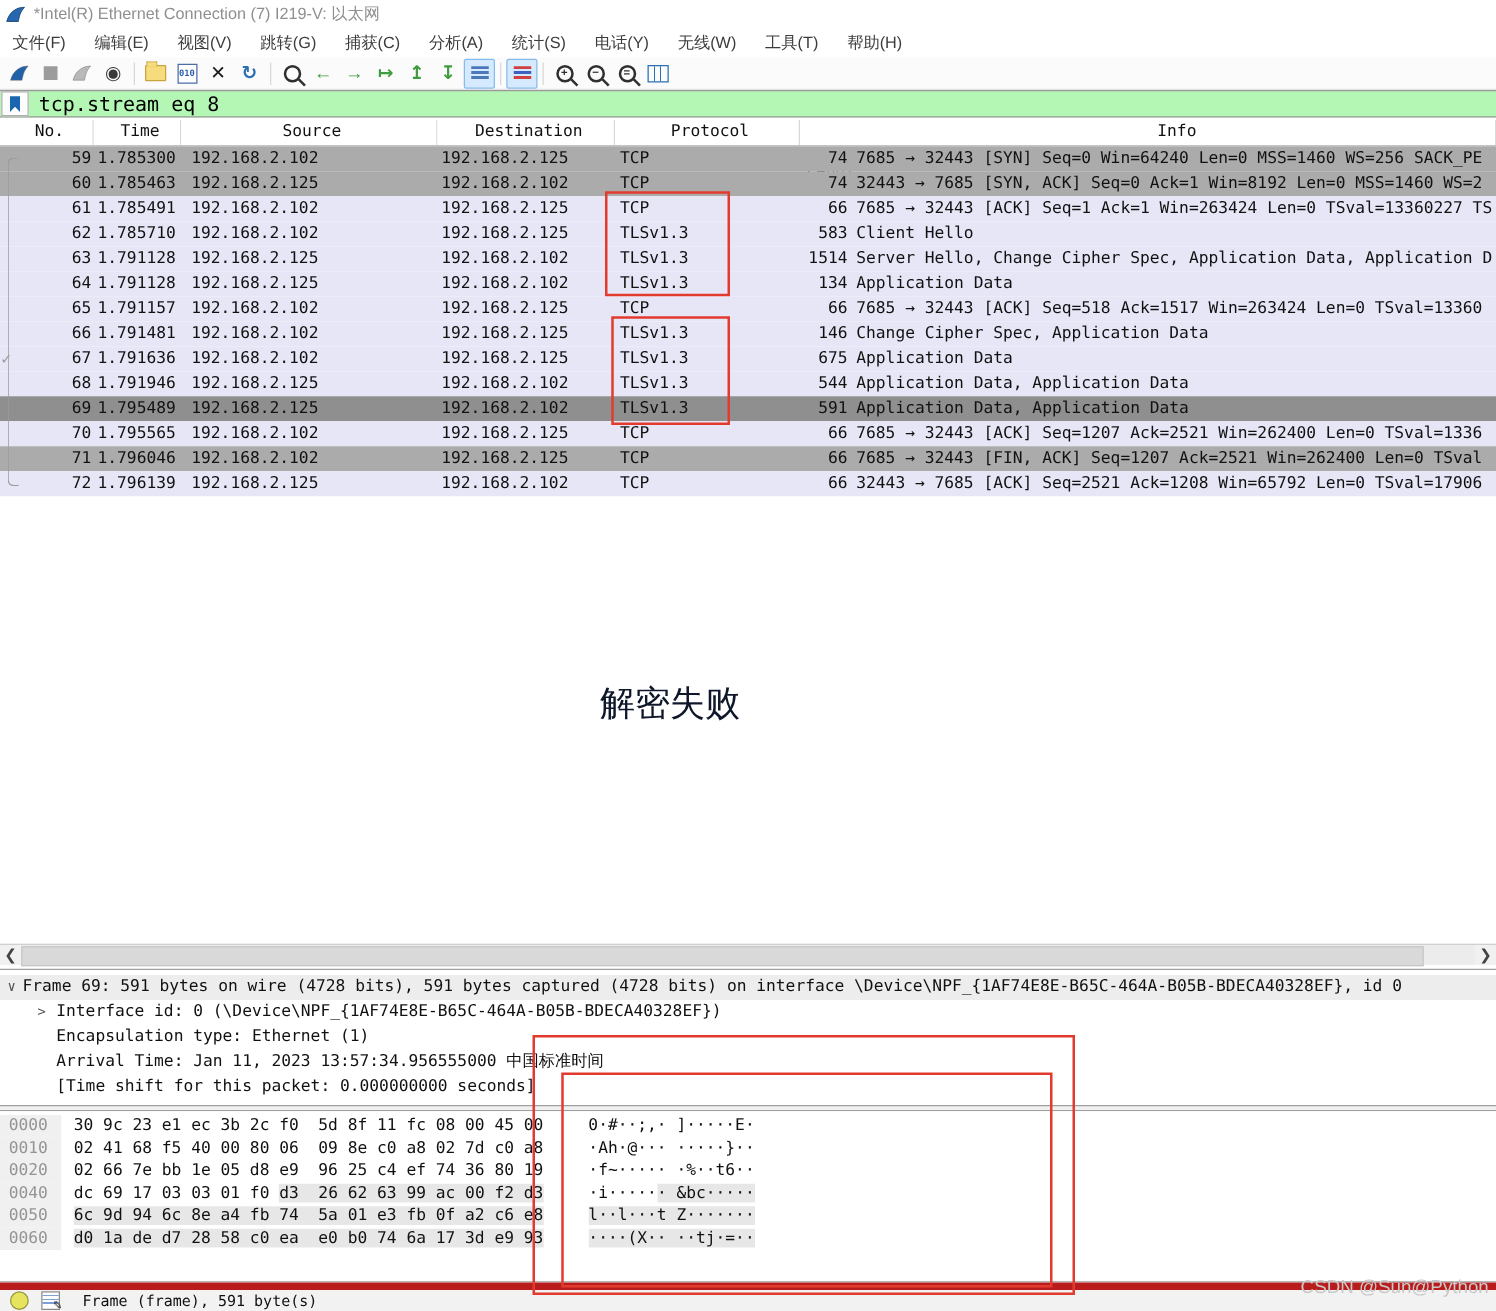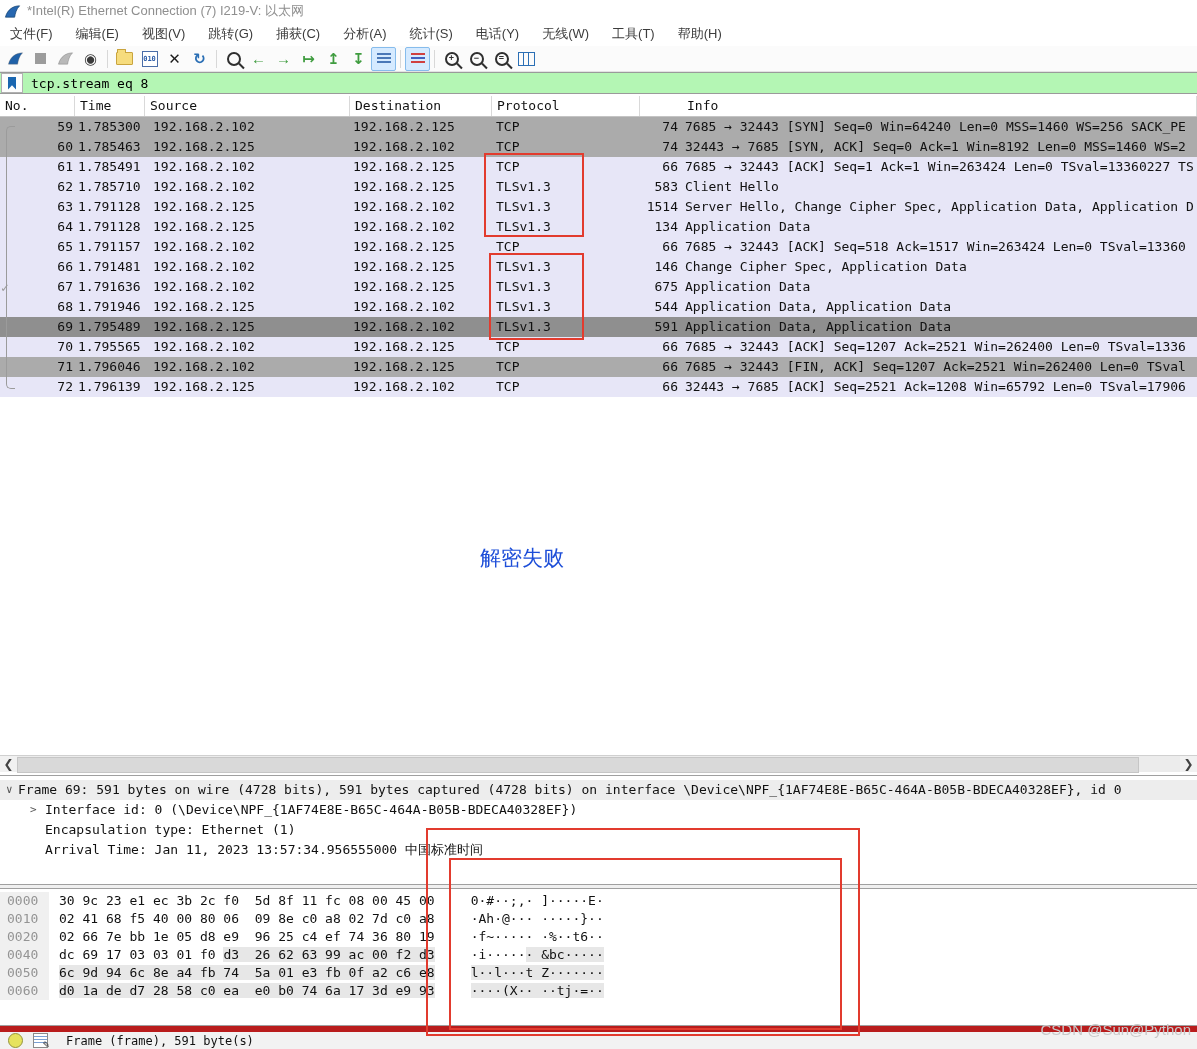--- a/index.html
+++ b/index.html
@@ -30,43 +30,43 @@
   .mag{position:relative;width:10px;height:10px;border:2px solid #2f2f2f;border-radius:50%;}
   .mag:after{content:"";position:absolute;width:7px;height:2px;background:#2f2f2f;right:-6px;bottom:-3px;transform:rotate(45deg);}
   .mag .lbl{position:absolute;top:-1px;left:0px;width:10px;text-align:center;font-size:9px;line-height:11px;font-weight:bold;color:#2f2f2f;}
   .lines-icon{width:14px;height:12px;}
   .grid-icon{width:15px;height:12px;border:1px solid #2b6fb5;background:
       linear-gradient(90deg,transparent 0 4px,#2b6fb5 4px 5px,transparent 5px 9px,#2b6fb5 9px 10px,transparent 10px);}
   
   #filterbar{position:absolute;left:0;top:72px;width:100%;height:22px;background:#b4f6b4;border-top:1px solid #9a9a9a;border-bottom:1px solid #9a9a9a;box-sizing:border-box;display:flex;align-items:center;}
   #bookmark-btn{width:20px;height:18px;background:#fdfdfd;border:1px solid #b0b0b0;margin-left:1px;display:flex;align-items:center;justify-content:center;}
   .ribbon{width:8px;height:13px;background:#1a66b0;clip-path:polygon(0 0,100% 0,100% 100%,50% 68%,0 100%);}
-  #filter-text{margin-left:8px;font-size:13px;color:#000;}
+  #filter-text{margin-left:8px;font-size:16px;color:#000;}
 
   
   #packet-list{position:absolute;left:0;top:96px;width:100%;height:659px;background:#fff;overflow:hidden;}
   #pl-header{position:relative;height:20px;border-bottom:1px solid #c4c4c4;background:#fff;font-size:13px;}
-  #pl-header .hcell{position:absolute;top:0;height:20px;line-height:20px;border-right:1px solid #d9d9d9;box-sizing:border-box;padding-left:5px;white-space:nowrap;overflow:hidden;background:#fff;}
+  #pl-header .hcell{position:absolute;top:0;height:20px;line-height:20px;border-right:1px solid #d9d9d9;box-sizing:border-box;padding-left:5px;white-space:nowrap;overflow:hidden;background:#fff;text-align:center;}
   .prow{position:relative;height:20px;line-height:20px;white-space:nowrap;font-size:13px;background:#e7e6f7;}
   .prow.grey{background:#ababab;}
   .prow.selected{background:#8f8f8f;}
   .pcell{position:absolute;top:0;height:20px;overflow:hidden;}
   .c-no{left:0;width:73px;text-align:right;}
   .c-time{left:78px;width:66px;}
   .c-src{left:153px;width:196px;}
   .c-dst{left:353px;width:138px;}
   .c-proto{left:496px;width:145px;}
   .c-len{left:620px;width:58px;text-align:right;}
   .c-info{left:685px;right:0;}
   #conv-bracket{position:absolute;left:6px;width:8px;border:1px solid #9b9b9b;border-right:none;border-radius:5px 0 0 5px;}
   #conv-check{position:absolute;left:1px;color:#9b9b9b;font-size:13px;}
 
   
   .red-rect{position:absolute;border:2px solid #e23b2e;pointer-events:none;z-index:30;}
-  #annotation-text{position:absolute;color:#1d4ed8;font-size:21px;z-index:30;}
+  #annotation-text{position:absolute;color:#0f172a;font-size:28px;z-index:30;}
 
   
   #hscroll{position:absolute;left:0;top:755px;width:100%;height:17px;background:#ececec;border-top:1px solid #d0d0d0;box-sizing:border-box;}
   #hscroll .arrow{position:absolute;top:0;width:17px;height:16px;color:#444;font-size:12px;line-height:16px;text-align:center;background:#f1f1f1;}
   #hs-thumb{position:absolute;left:17px;top:1px;height:14px;width:1120px;background:#d9d9d9;border:1px solid #c6c6c6;}
 
   
   #details{position:absolute;left:0;top:775px;width:100%;height:109px;background:#fff;border-top:1px solid #a0a0a0;box-sizing:border-box;padding-top:4px;}
   .dline{height:20px;line-height:20px;font-size:13px;white-space:nowrap;overflow:hidden;position:relative;}
   .dline .twisty{position:absolute;color:#555;font-size:11px;}
@@ -367,20 +367,23 @@
       <div class="dline">
         <span class="twisty" style="left: 30px;">&gt;</span>
         <span class="dtext" style="left: 45px;">Interface id: 0 (\Device\NPF_{1AF74E8E-B65C-464A-B05B-BDECA40328EF})</span>
       </div>
       <div class="dline">
         <span class="dtext" style="left: 45px;">Encapsulation type: Ethernet (1)</span>
       </div>
       <div class="dline">
         <span class="dtext" style="left: 45px;">Arrival Time: Jan 11, 2023 13:57:34.956555000 中国标准时间</span>
       </div>
+      <div class="dline">
+        <span class="dtext" style="left: 45px;">[Time shift for this packet: 0.000000000 seconds]</span>
+      </div>
     </div>
 
   <div id="splitter"></div>
 
   <div id="hexpane" class="mono">
       <div class="hexrow"><span class="hoff">0000</span><span class="hbytes">30 9c 23 e1 ec 3b 2c f0  5d 8f 11 fc 08 00 45 00</span><span class="hascii">0·#··;,· ]·····E·</span></div>
       <div class="hexrow"><span class="hoff">0010</span><span class="hbytes">02 41 68 f5 40 00 80 06  09 8e c0 a8 02 7d c0 a8</span><span class="hascii">·Ah·@··· ·····}··</span></div>
       <div class="hexrow"><span class="hoff">0020</span><span class="hbytes">02 66 7e bb 1e 05 d8 e9  96 25 c4 ef 74 36 80 19</span><span class="hascii">·f~····· ·%··t6··</span></div>
       <div class="hexrow"><span class="hoff">0040</span><span class="hbytes">dc 69 17 03 03 01 f0 <span class="hl">d3  26 62 63 99 ac 00 f2 d3</span></span><span class="hascii">·i·····<span class="hl">· &amp;bc·····</span></span></div>
       <div class="hexrow"><span class="hoff">0050</span><span class="hbytes"><span class="hl">6c 9d 94 6c 8e a4 fb 74  5a 01 e3 fb 0f a2 c6 e8</span></span><span class="hascii"><span class="hl">l··l···t Z·······</span></span></div>

